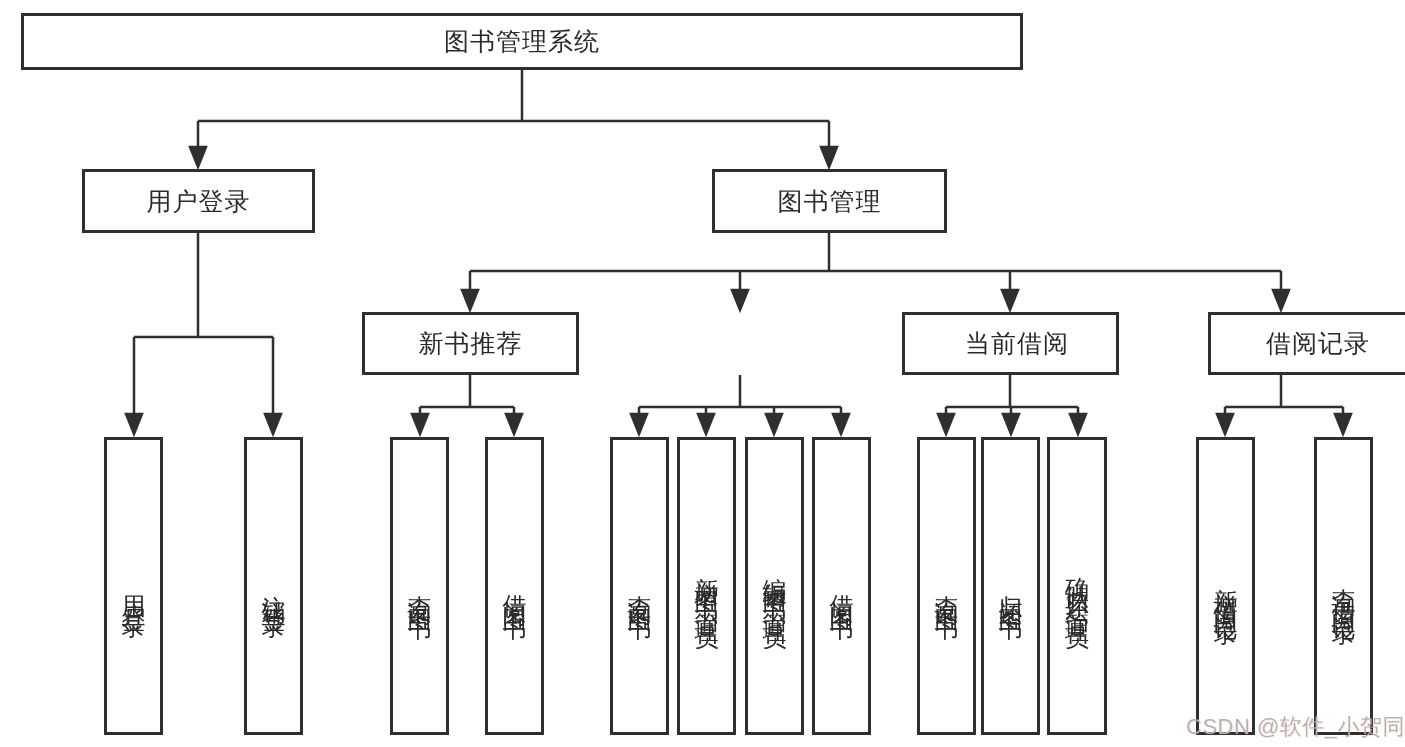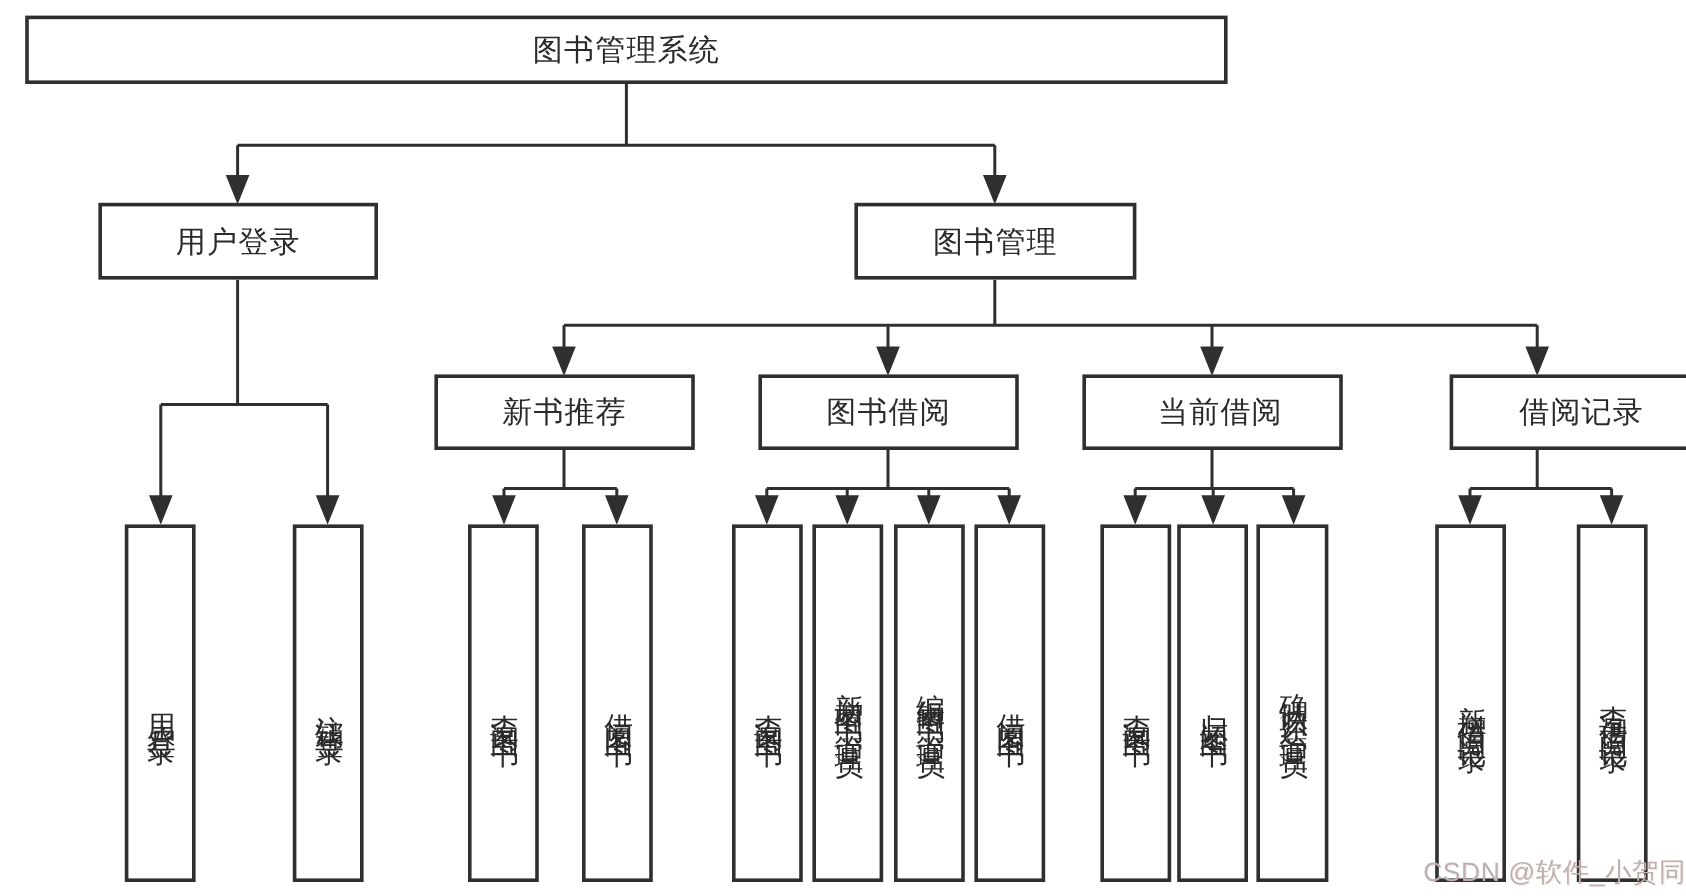--- a/index.html
+++ b/index.html
@@ -122,23 +122,20 @@
   <div class="box hd" style="left:82px; top:169px; width:233px; height:64px;">
     <span>用户登录</span>
   </div>
   <div class="box hd" style="left:362px; top:312px; width:217px; height:63px;">
     <span>新书推荐</span>
   </div>
 
   <div class="box hd" style="left:712px; top:169px; width:235px; height:64px;">
     <span>图书管理</span>
   </div>
-  <div class="box hd" style="left:632px; top:312px; width:217px; height:63px;">
-    <span>图书借阅</span>
-  </div>
   <div class="box hd" style="left:902px; top:312px; width:217px; height:63px;padding-left:13px;">
     <span>当前借阅</span>
   </div>
   <div class="box hd" style="left:1208px; top:312px; width:220px; height:63px;">
     <span>借阅记录</span>
   </div>
 
   <div class="box leaf" style="left:104px;">
     <span class="vtext">用户登录</span>
   </div>

